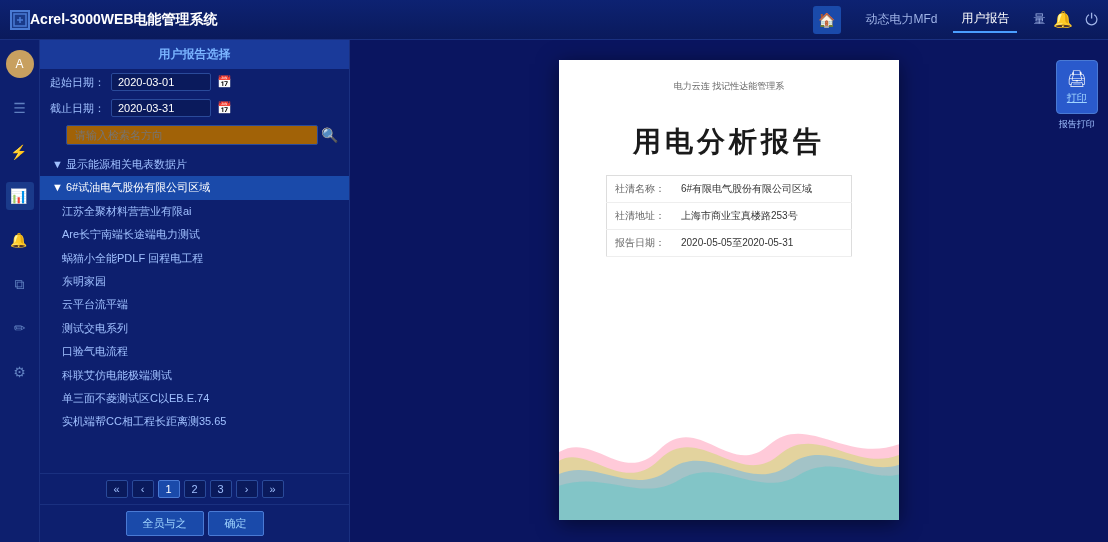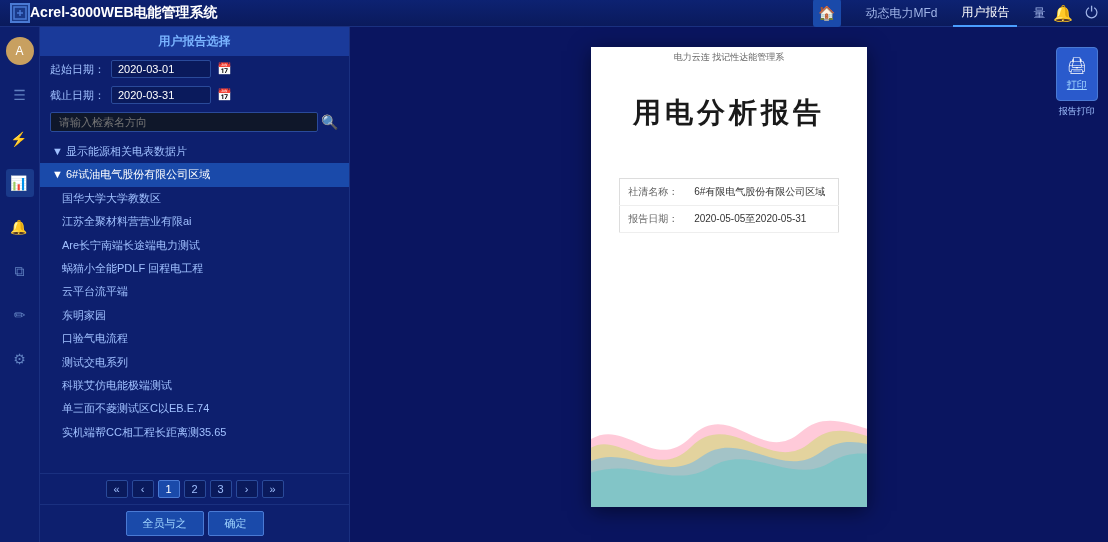--- a/index.html
+++ b/index.html
@@ -1,20 +1,20 @@
 <!DOCTYPE html>
 <html><head>
   <meta charset="utf-8">
   <style>
     * { box-sizing: border-box; margin: 0; padding: 0; }
     body { width: 1108px; height: 542px; overflow: hidden; font-family: 'Microsoft YaHei', Arial, sans-serif; background: #0a1a5c; display: flex; flex-direction: column; }
 
     
     .topbar {
-      height: 27px;
+      height: 40px;
       background: linear-gradient(180deg, #0d2272 0%, #0a1a5c 100%);
       display: flex;
       align-items: center;
       padding: 0 10px;
       border-bottom: 1px solid #1a3080;
       flex-shrink: 0;
     }
     .topbar-logo {
       display: flex;
       align-items: center;
@@ -150,28 +150,29 @@
       color: #6080c0;
       font-size: 12px;
     }
     .search-row {
       display: flex;
       align-items: center;
       padding: 4px 10px;
       gap: 4px;
     }
     .search-input {
-      background: #0f172a;
+      background: #a16207;
       border: 1px solid #2a4a9a;
       color: #ccc;
       padding: 3px 8px;
       font-size: 11px;
       border-radius: 2px;
       flex: 1;
       outline: none;
+      margin-left: 16px;
     }
     .search-btn {
       background: none;
       border: none;
       color: #6080c0;
       cursor: pointer;
       font-size: 14px;
     }
     .tree-list {
       flex: 1;
@@ -246,41 +247,41 @@
     }
     .report-container {
       flex: 1;
       display: flex;
       align-items: flex-start;
       justify-content: center;
       padding: 20px;
       overflow-y: auto;
     }
     .report-page {
-      width: 276px;
+      width: 340px;
       min-height: 460px;
       background: #fff;
       box-shadow: 0 4px 20px rgba(0,0,0,0.5);
       display: flex;
       flex-direction: column;
-      padding: 4px;
+      padding: 20px;
       position: relative;
     }
     .report-header {
       font-size: 9px;
       color: #666;
       text-align: center;
       margin-bottom: 30px;
     }
     .report-title {
       font-size: 28px;
       font-weight: bold;
       color: #1a1a1a;
       text-align: center;
-      margin-bottom: 46px;
+      margin-bottom: 14px;
       letter-spacing: 4px;
     }
     .report-info-table {
       width: 82%;
       margin: 0 auto 20px;
       border: 1px solid #ddd;
       border-collapse: collapse;
       font-size: 10px;
     }
     .report-info-table td {
@@ -403,42 +404,39 @@
     </div>
 
     <div class="tree-list">
       <div class="tree-item">
         <span>▼ 显示能源相关电表数据片</span>
       </div>
       <div class="tree-item selected">
         <span>▼ 6#试油电气股份有限公司区域</span>
       </div>
       <div class="tree-item">
-        <span style="padding-left:10px">国华大学大学教数区</span>
-      </div>
-      <div class="tree-item">
         <span style="padding-left:10px">江苏全聚材料营营业有限ai</span>
       </div>
       <div class="tree-item">
         <span style="padding-left:10px">Are长宁南端长途端电力测试</span>
       </div>
       <div class="tree-item">
         <span style="padding-left:10px">蜗猫小全能PDLF 回程电工程</span>
       </div>
       <div class="tree-item">
+        <span style="padding-left:10px">东明家园</span>
+      </div>
+      <div class="tree-item">
         <span style="padding-left:10px">云平台流平端</span>
       </div>
       <div class="tree-item">
-        <span style="padding-left:10px">东明家园</span>
+        <span style="padding-left:10px">测试交电系列</span>
       </div>
       <div class="tree-item">
         <span style="padding-left:10px">口验气电流程</span>
-      </div>
-      <div class="tree-item">
-        <span style="padding-left:10px">测试交电系列</span>
       </div>
       <div class="tree-item">
         <span style="padding-left:10px">科联艾仿电能极端测试</span>
       </div>
       <div class="tree-item">
         <span style="padding-left:10px">单三面不菱测试区C以EB.E.74</span>
       </div>
       <div class="tree-item">
         <span style="padding-left:10px">实机端帮CC相工程长距离测35.65</span>
       </div>
@@ -466,20 +464,24 @@
         <div class="report-header">电力云连 找记性达能管理系</div>
         <div class="report-title">用电分析报告</div>
 
         <table class="report-info-table">
           <tbody>
             <tr>
               <td>社清名称：</td>
               <td>6#有限电气股份有限公司区域</td>
             </tr>
             <tr>
+              <td>社清地址：</td>
+              <td>上海市商业宝真楼路253号</td>
+            </tr>
+            <tr>
               <td>报告日期：</td>
               <td>2020-05-05至2020-05-31</td>
             </tr>
           </tbody>
         </table>
 
         <div class="report-wave">
           <svg viewBox="0 0 340 120" xmlns="http://www.w3.org/2000/svg" width="340" height="120">
 
             <path d="M-10,60 C30,20 60,90 100,50 C140,10 170,80 210,45 C250,10 290,70 350,40 L350,120 L-10,120 Z" fill="rgba(255,150,180,0.5)"></path>

